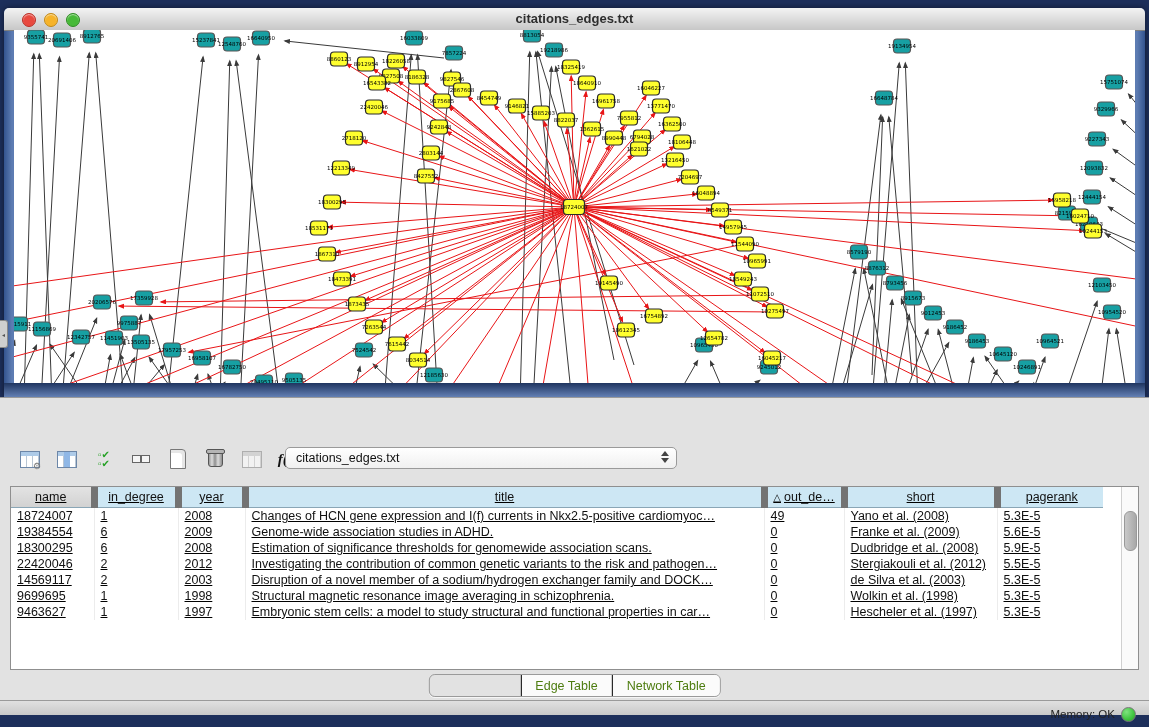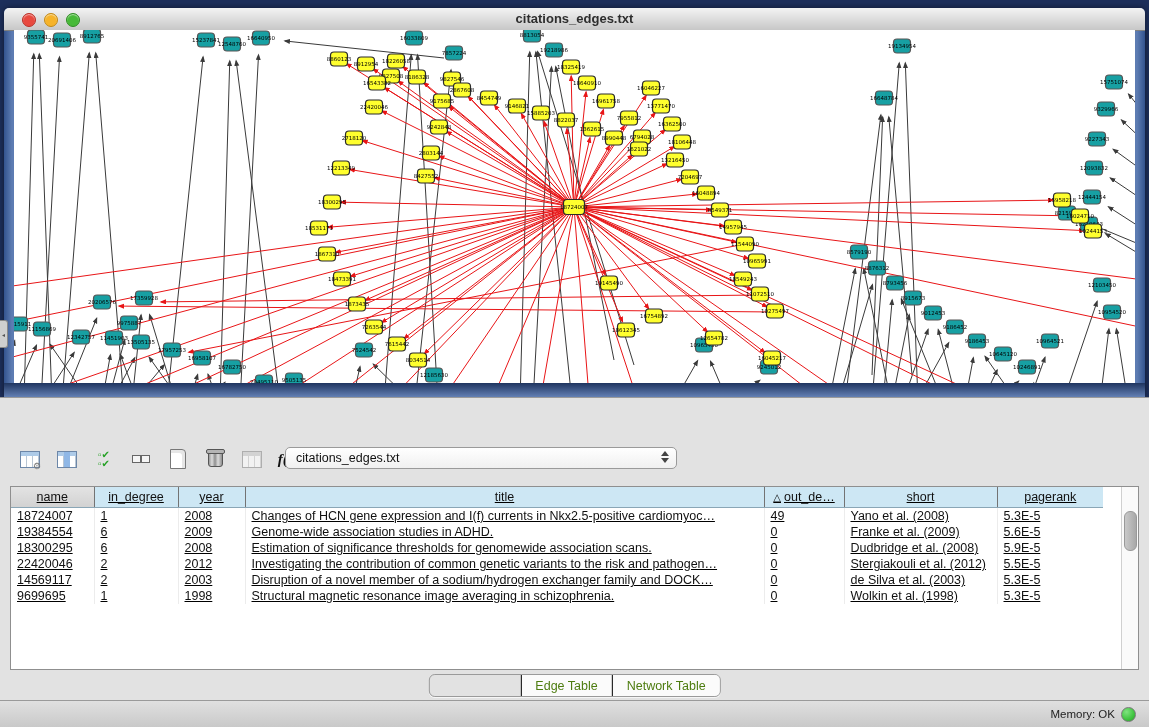--- a/index.html
+++ b/index.html
@@ -83,21 +83,21 @@
   .dd-arrows i{display:block;width:0;height:0;border-left:4px solid transparent;border-right:4px solid transparent;}
   .dd-arrows .up{border-bottom:5px solid #444;}
   .dd-arrows .dn{border-top:5px solid #444;}
   
   .table-box{
     position:absolute;left:10px;top:88px;width:1129px;height:184px;
     background:#fff;border:1px solid #8f8f8f;box-sizing:border-box;overflow:hidden;text-decoration:underline;
   }
   table.ctable{border-collapse:collapse;table-layout:fixed;width:1092px;font-size:12.5px;color:#111;}
   .ctable th{
-    height:20px;background:#cde7f4;border-bottom:1px solid #8aa6b6;border-left:1px solid #737373;
+    height:20px;background:#cde7f4;border-bottom:1px solid #8aa6b6;border-left:7px solid #737373;
     font-weight:normal;font-size:12.5px;text-align:center;overflow:hidden;white-space:nowrap;padding:0 4px;
   }
   .ctable th.gray{background:linear-gradient(#e3e3e3,#d2d2d2);border-left:none;}
   .ctable td{
     height:16px;padding:0 0 0 6px;border-left:1px solid #ececec;
     overflow:hidden;white-space:nowrap;text-overflow:clip;
   }
   .ctable td:first-child,.ctable th:first-child{border-left:none;}
   .sorticon{font-size:10px;margin-right:3px;}
   .vscroll{
@@ -111,21 +111,21 @@
     box-shadow:0 1px 0 rgba(255,255,255,.7);
   }
   .tab{
     padding:0 14px;font-size:12.5px;display:flex;align-items:center;background:#fbfbfb;color:#4d7c0f;
     border-left:1px solid #000000;cursor:pointer;white-space:nowrap;
   }
   .tab:first-child{border-left:none;}
   .tab.selected{background:linear-gradient(#7e7e7e,#6e6e6e);color:#e9e9e9;margin-top:48px;}
   
   .status-bar{
-    position:absolute;left:0;top:700px;width:1149px;height:27px;
+    position:absolute;left:0;top:700px;width:1149px;height:15px;
     background:linear-gradient(#e0e0e0,#c9c9c9);border-top:1px solid #9a9a9a;box-sizing:border-box;
   }
   .mem{position:absolute;right:34px;top:7px;font-size:11.5px;color:#222;}
   .mem-dot{position:absolute;right:13px;top:6px;width:13px;height:13px;border-radius:50%;
     background:radial-gradient(circle at 35% 30%,#7fe37f,#3fc43f 60%,#2a9c2a);border:1px solid #777;}
 </style>
 </head>
 <body>
 
 <div class="net-frame">
@@ -840,20 +840,29 @@
           </tr>
           <tr>
             <td>9699695</td>
             <td>1</td>
             <td>1998</td>
             <td>Structural magnetic resonance image averaging in schizophrenia.</td>
             <td>0</td>
             <td>Wolkin et al. (1998)</td>
             <td>5.3E-5</td>
           </tr>
+          <tr>
+            <td>9463627</td>
+            <td>1</td>
+            <td>1997</td>
+            <td>Embryonic stem cells: a model to study structural and functional properties in car…</td>
+            <td>0</td>
+            <td>Hescheler et al. (1997)</td>
+            <td>5.3E-5</td>
+          </tr>
         </tbody>
     </table>
     <div class="vscroll">
       <div class="vthumb"></div>
     </div>
   </div>
 
   <div class="tabs" id="tabs">
       <span class="tab selected">Node Table</span>
       <span class="tab ">Edge Table</span>

